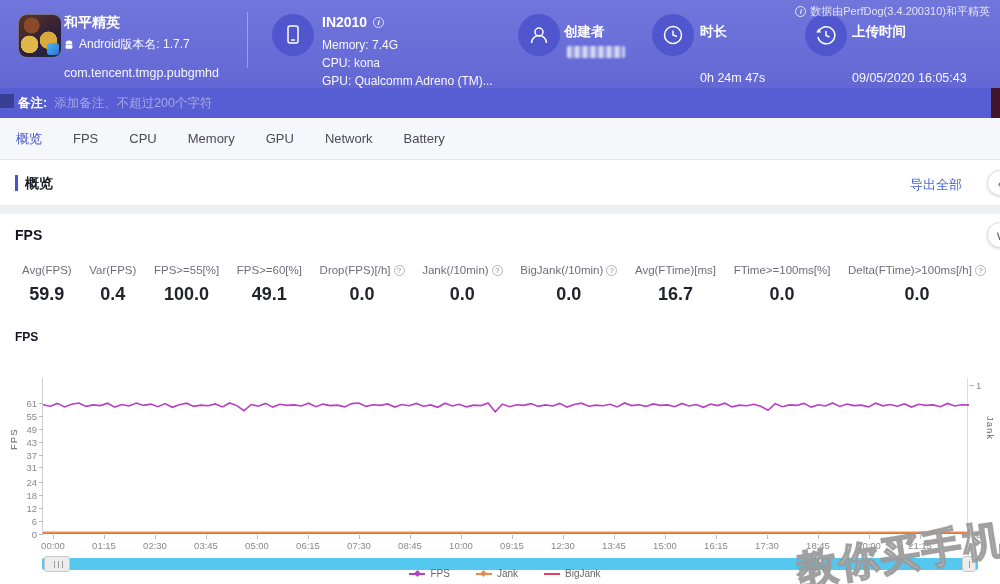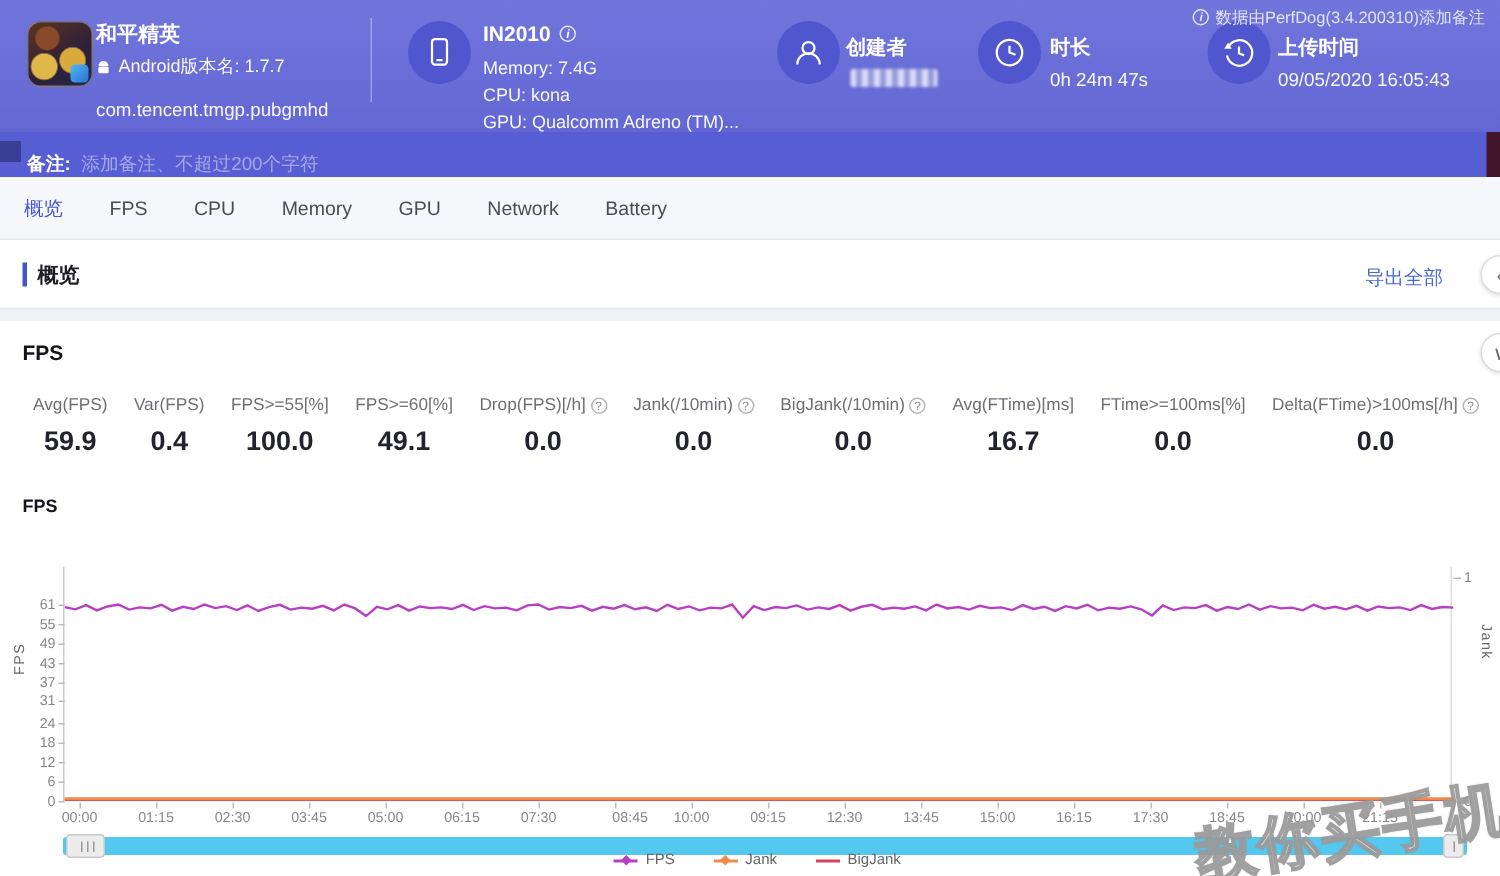--- a/index.html
+++ b/index.html
@@ -20,32 +20,32 @@
     background:linear-gradient(135deg,#4db8f0,#2f6fd8); }
   .app-title { position:absolute; left:64px; top:14px; font-size:14px; font-weight:bold; }
   .app-sub1 { position:absolute; left:64px; top:36px; font-size:12px; color:rgba(255,255,255,.95); display:flex; align-items:center; gap:5px; }
   .app-sub2 { position:absolute; left:64px; top:66px; font-size:12.5px; color:rgba(255,255,255,.95); }
   .v-divider { position:absolute; left:247px; top:12px; width:1px; height:56px; background:rgba(255,255,255,.35); }
   .circle { position:absolute; width:42px; height:42px; border-radius:50%; background:#5056cd;
     display:flex; align-items:center; justify-content:center; }
   .device-name { position:absolute; left:322px; top:14px; font-size:14px; font-weight:bold; display:flex; gap:6px; align-items:center;}
   .dev-line { position:absolute; left:322px; font-size:12px; color:rgba(255,255,255,.95); }
   .meta-label { position:absolute; font-size:13.5px; font-weight:bold; }
-  .meta-value { position:absolute; font-size:12.5px; color:rgba(255,255,255,.95); }
+  .meta-value { position:absolute; font-size:12.5px; color:rgba(255,255,255,.95);margin-top:25px; }
   .mosaic { position:absolute; width:58px; height:12px; border-radius:2px;
     background:repeating-linear-gradient(90deg, rgba(255,255,255,.75) 0 4px, rgba(190,195,225,.55) 4px 8px);
     filter:blur(1px); }
   .source-note { position:absolute; right:10px; top:4px; font-size:11px; color:rgba(255,255,255,.8);
     display:flex; align-items:center; gap:4px; }
   .i-circ { display:inline-flex; width:11px; height:11px; border:1px solid rgba(255,255,255,.8); border-radius:50%;
     font-size:8px; align-items:center; justify-content:center; font-style:italic; font-weight:bold; }
 
   
   .notebar { position:absolute; left:0; top:88px; width:1000px; height:30px; background:#575dd3; color:#fff;
-    display:flex; align-items:flex-end; padding-left:18px; font-size:12.5px; }
+    display:flex; align-items:center; padding-left:18px; font-size:12.5px; }
   .notebar .dk { position:absolute; left:0; top:6px; width:14px; height:14px; background:#3a3f96; }
   .notebar .rt { position:absolute; right:0; top:0; width:9px; height:30px; background:#43152b; }
   .note-ph { color:rgba(255,255,255,.45); margin-left:7px; }
 
   
   .tabs { position:absolute; left:0; top:118px; width:1000px; height:42px; background:#f6f7fa;
     border-bottom:1px solid #e4e6ec; display:flex; align-items:center; gap:31px; padding-left:16px; }
   .tab { font-size:13px; color:#4a4b55; cursor:pointer; }
   .tab.active { color:#4455d2; }
 
@@ -153,21 +153,21 @@
           <path d="M5 8 a8.5 8.5 0 1 1 -1 6" fill="none" stroke="#fff" stroke-width="1.5"></path>
           <polygon points="2.2,9.5 7.2,9.5 4.7,5.5" fill="#fff"></polygon>
           <polyline points="12,8 12,12.5 15.5,14" fill="none" stroke="#fff" stroke-width="1.5"></polyline>
         </svg>
     </div>
     <div class="meta-label" style="left:852px; top:23px;">上传时间</div>
     <div class="meta-value" style="left:852px; top:46px;">09/05/2020 16:05:43</div>
 
     <div class="source-note">
       <span class="i-circ">i</span>
-      <span>数据由PerfDog(3.4.200310)添加备注</span>
+      <span>数据由PerfDog(3.4.200310)和平精英</span>
     </div>
   </header>
 
   <div class="notebar">
     <span class="dk"></span>
     <b>备注:</b>
     <span class="note-ph">添加备注、不超过200个字符</span>
     <span class="rt"></span>
   </div>
 
@@ -296,21 +296,21 @@
         <span class="xtick" style="left: 112px;">02:30</span>
         <span class="xtm" style="left: 112px;"></span>
         <span class="xtick" style="left: 163px;">03:45</span>
         <span class="xtm" style="left: 163px;"></span>
         <span class="xtick" style="left: 214px;">05:00</span>
         <span class="xtm" style="left: 214px;"></span>
         <span class="xtick" style="left: 265px;">06:15</span>
         <span class="xtm" style="left: 265px;"></span>
         <span class="xtick" style="left: 316px;">07:30</span>
         <span class="xtm" style="left: 316px;"></span>
-        <span class="xtick" style="left: 367px; text-align: right;">08:45</span>
+        <span class="xtick" style="left: 367px;">08:45</span>
         <span class="xtm" style="left: 367px;"></span>
         <span class="xtick" style="left: 418px;">10:00</span>
         <span class="xtm" style="left: 418px;"></span>
         <span class="xtick" style="left: 469px;">09:15</span>
         <span class="xtm" style="left: 469px;"></span>
         <span class="xtick" style="left: 520px;">12:30</span>
         <span class="xtm" style="left: 520px;"></span>
         <span class="xtick" style="left: 571px;">13:45</span>
         <span class="xtm" style="left: 571px;"></span>
         <span class="xtick" style="left: 622px;">15:00</span>

